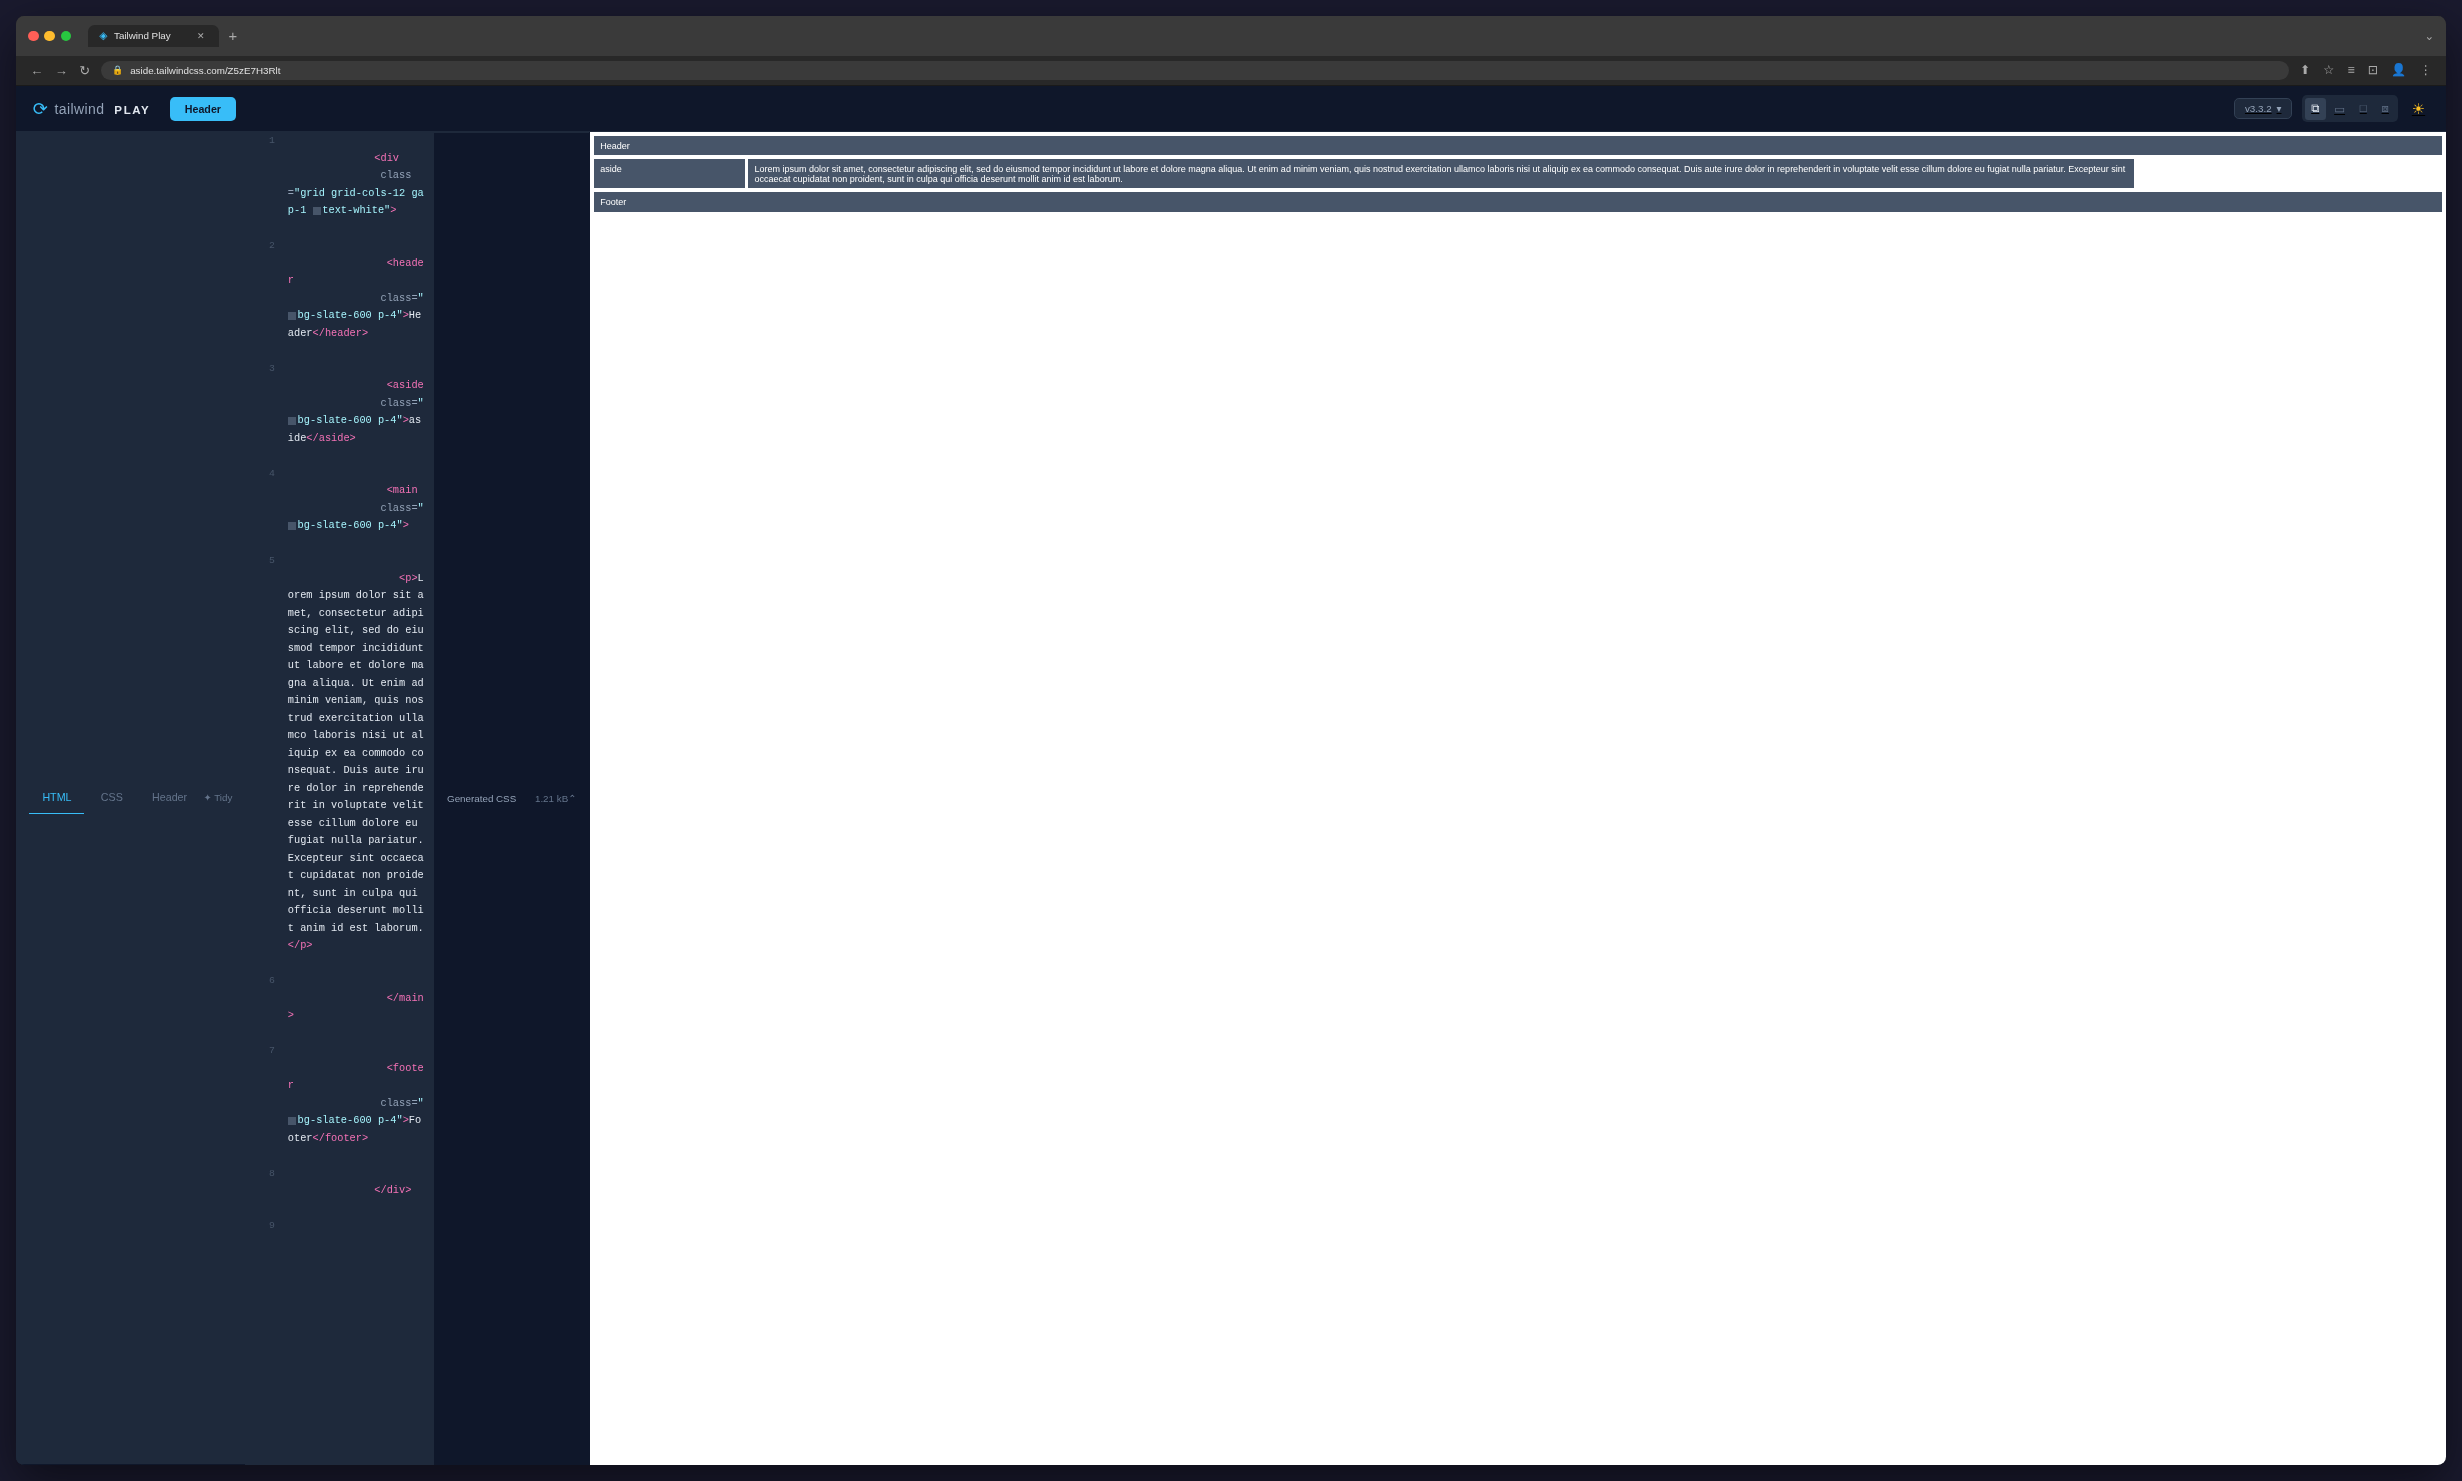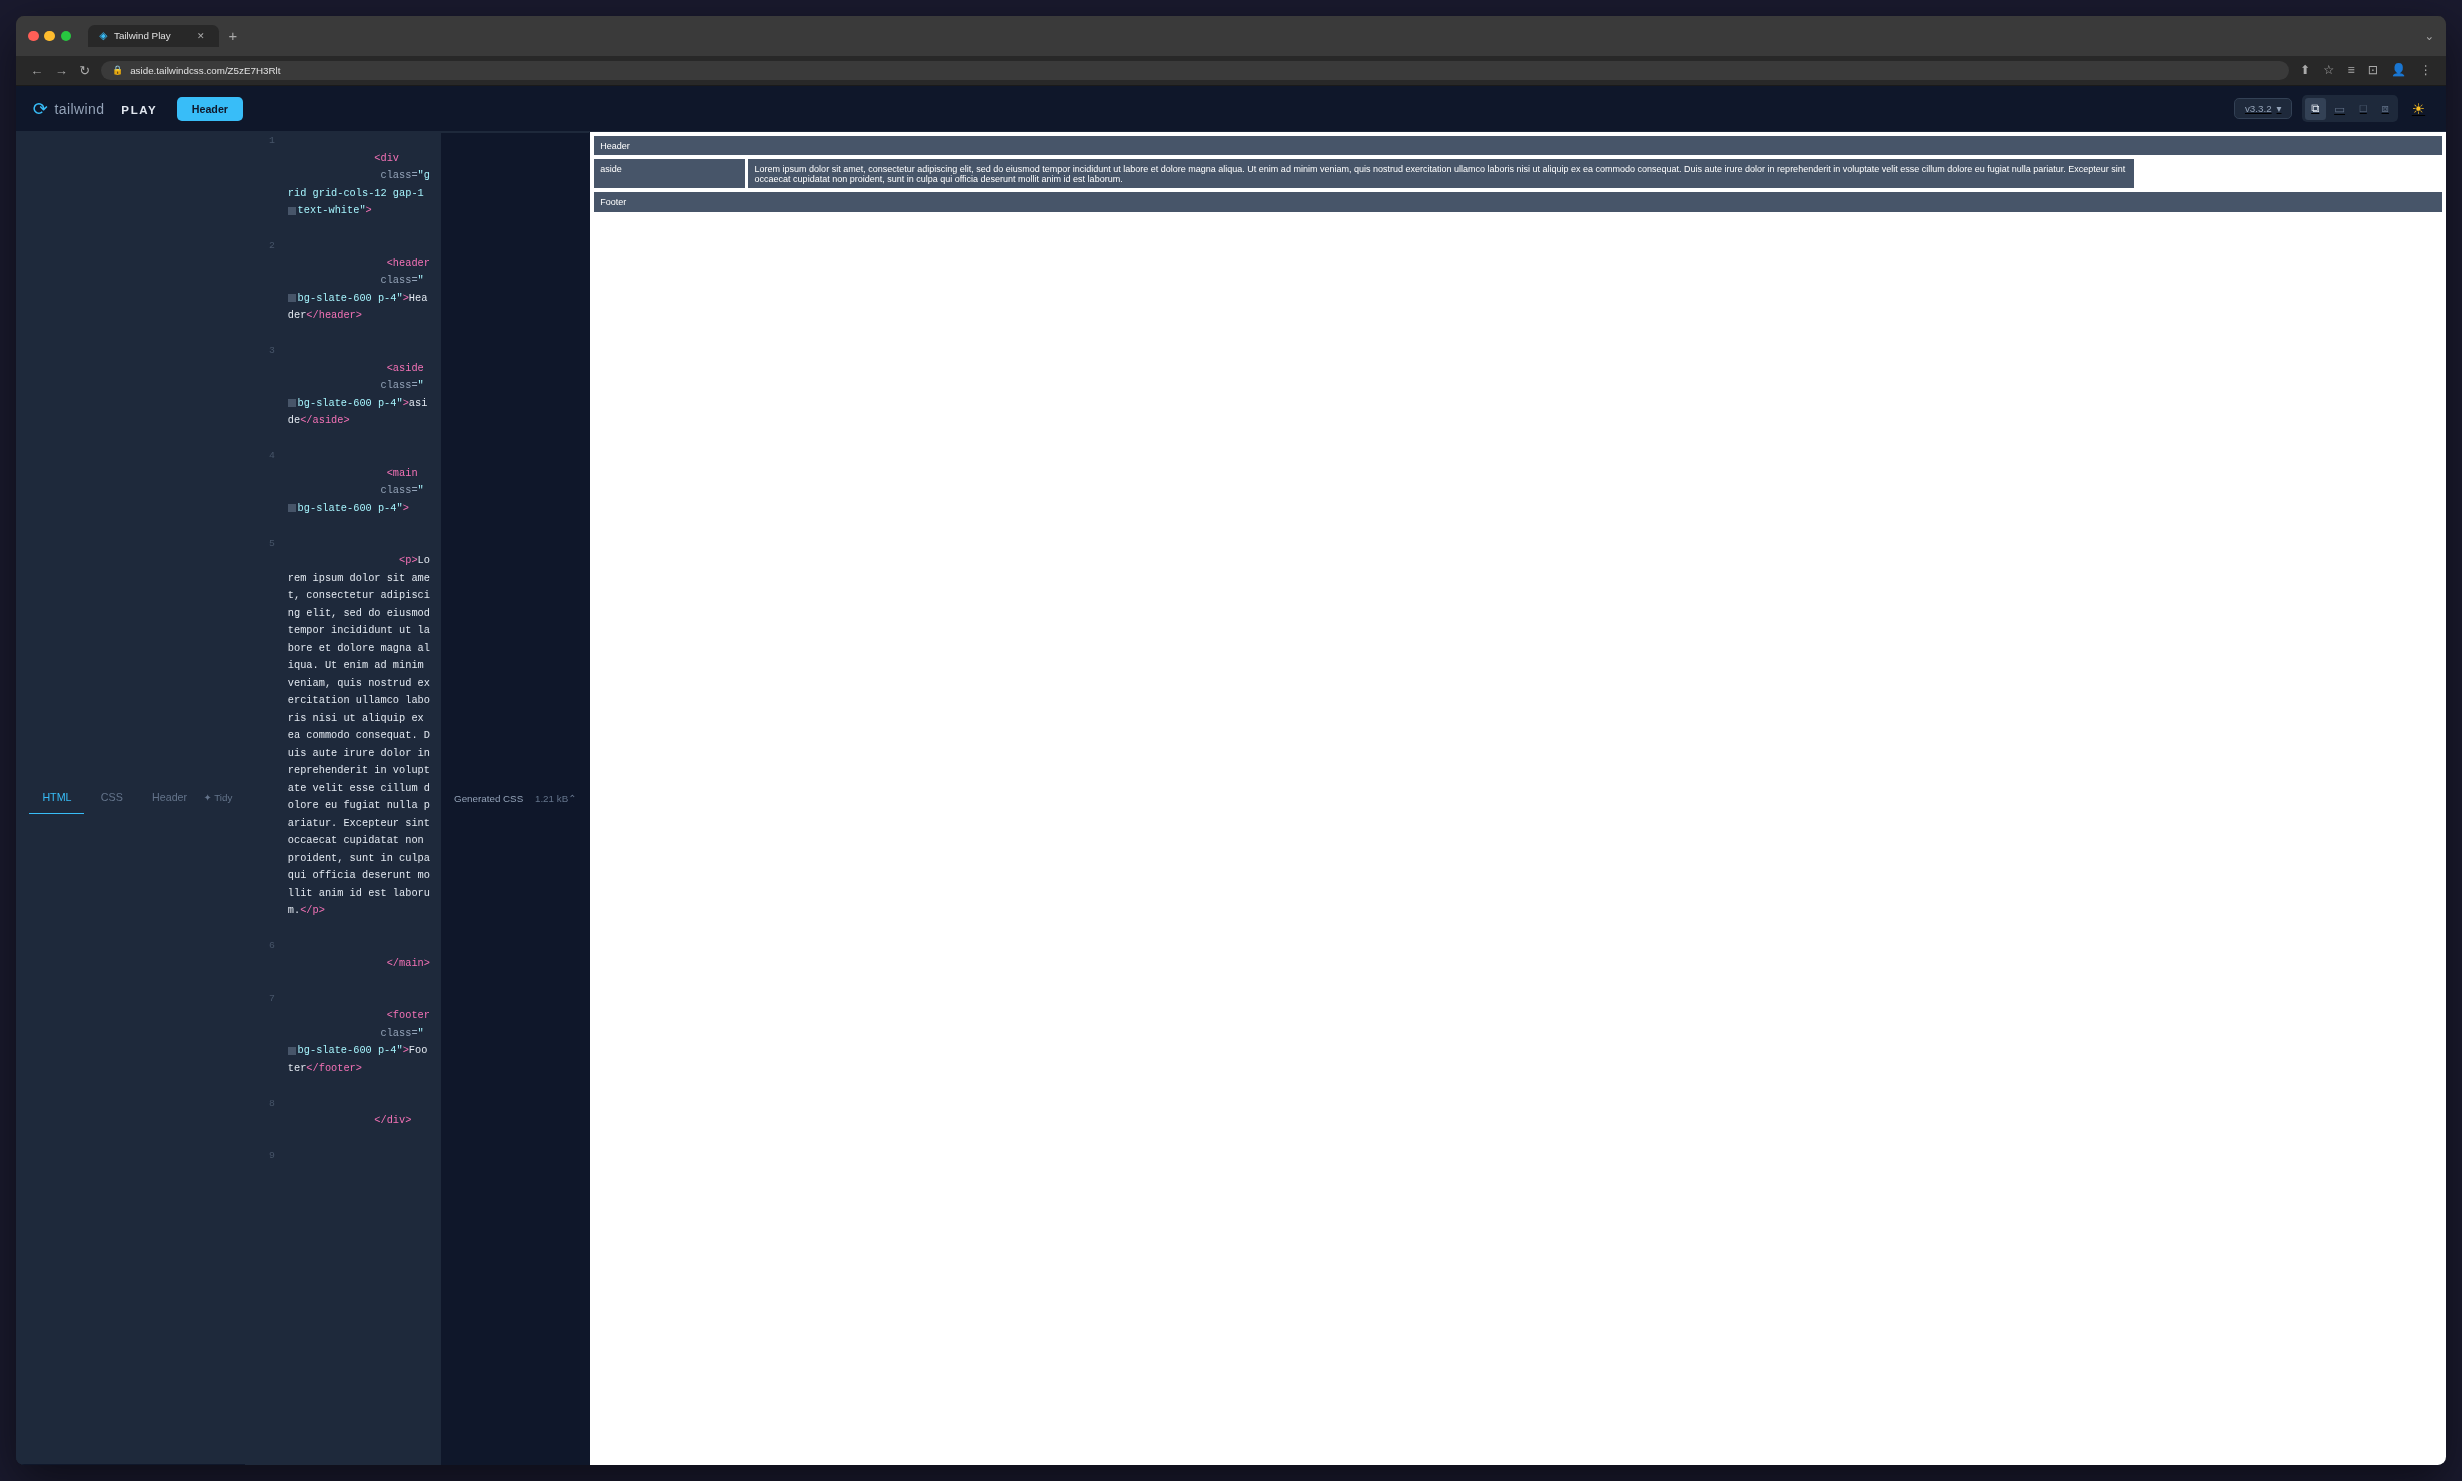--- a/index.html
+++ b/index.html
@@ -363,21 +363,21 @@
       padding: 9.8px 13px;
       display: flex;
       align-items: center;
       justify-content: space-between;
       font-size: 9.8px;
       color: #64748b;
       border-top: 0.8px solid #1e293b;
     }
 
     .css-bar-label { color: #94a3b8; text-align: center; }
-    .css-bar-size { color: #64748b; margin-left: 9px; }
+    .css-bar-size { color: #64748b; margin-left: 16px; }
 
     
     .preview-panel {
       flex: 1;
       overflow: hidden;
       display: flex;
       flex-direction: column;
     }
 
     .preview-content {
@@ -466,21 +466,21 @@
       <div class="toolbar-action-btn">⋮</div>
     </div>
   </div>
 
   <div class="app-content">
 
     <div class="app-header">
       <div class="logo-area">
         <span class="logo-icon">⟳</span>
         <div class="logo-text">
-          <span>tailwind</span><span class="play" style="color:#e2e8f0;font-weight:700;text-transform:uppercase;letter-spacing:1.6px;font-size:11.5px;margin-left:17px;">PLAY</span>
+          <span>tailwind</span><span class="play" style="color:#e2e8f0;font-weight:700;text-transform:uppercase;letter-spacing:1.6px;font-size:11.5px;margin-left:10px;">PLAY</span>
         </div>
         <button class="share-btn" style="margin-left:13px;">Header</button>
       </div>
       <div class="header-right">
         <div class="version-badge">
           <span>v3.3.2</span>
           <span>▾</span>
         </div>
         <div class="view-buttons">
           <div class="view-btn active">⧉</div>

